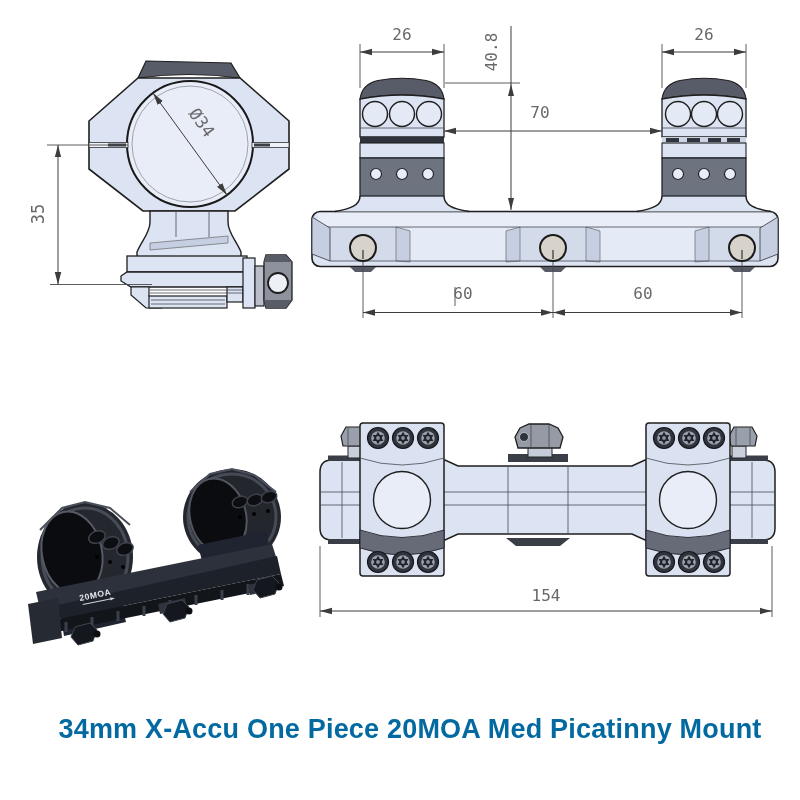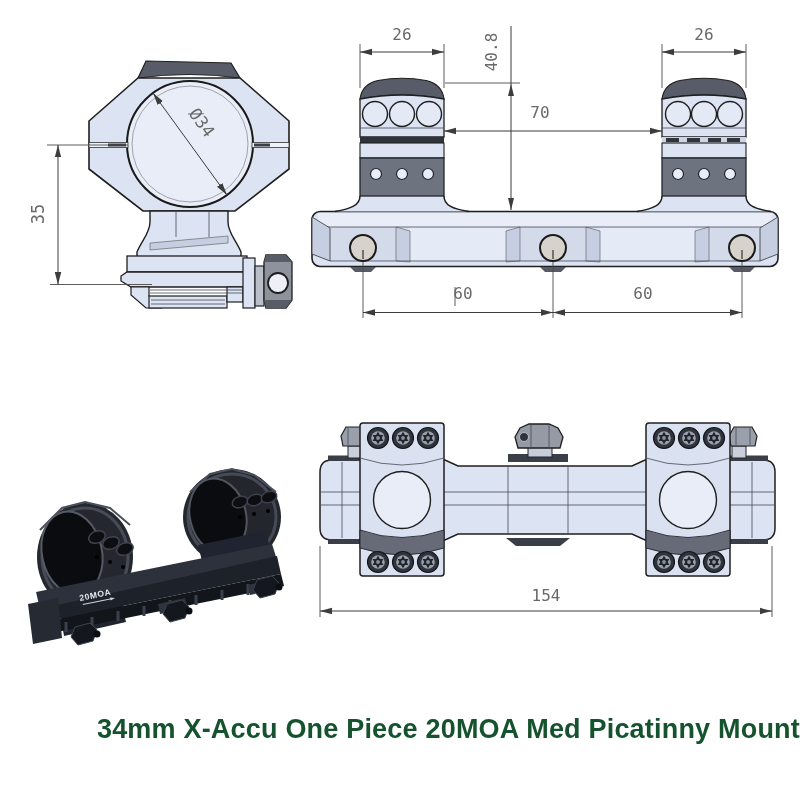--- a/index.html
+++ b/index.html
@@ -5,22 +5,22 @@
   html,body{margin:0;padding:0;background:#ffffff;}
   .stage{position:relative;width:800px;height:800px;background:#ffffff;overflow:hidden;
          font-family:"Liberation Sans",sans-serif;}
   .stage svg{position:absolute;left:0;top:0;}
   .dimtxt{font:16px "DejaVu Sans Mono",monospace;fill:#686868;}
   .dimtxt-big{font:17px "DejaVu Sans Mono",monospace;fill:#686868;}
   .dimline{stroke:#3c3c3c;stroke-width:1;fill:none;}
   .extline{stroke:#4a4a4a;stroke-width:0.9;fill:none;}
   .outline{stroke:#1f1f1f;stroke-width:1.5;fill:none;}
   .thin{stroke:#444a55;stroke-width:0.8;fill:none;}
-  .product-title{position:absolute;top:714px;left:20px;width:780px;text-align:right;
-     font-size:27px;font-weight:700;color:#14532d;letter-spacing:0.2px;}
+  .product-title{position:absolute;top:714px;left:20px;width:780px;text-align:center;
+     font-size:27px;font-weight:700;color:#0369a1;letter-spacing:0.2px;}
   .moatxt{font:bold 8.5px "Liberation Sans",sans-serif;fill:#e2e5ea;letter-spacing:0.6px;}
 </style>
 </head>
 <body>
 
 <div class="stage">
 <svg width="800" height="800" viewBox="0 0 800 800">
   <defs>
     <marker id="mE" viewBox="0 0 12 8" refX="11.5" refY="4" markerWidth="13" markerHeight="9" orient="auto" markerUnits="userSpaceOnUse">
       <path d="M11.5,4 L0,1 L0,7 Z" fill="#3c3c3c"></path>

